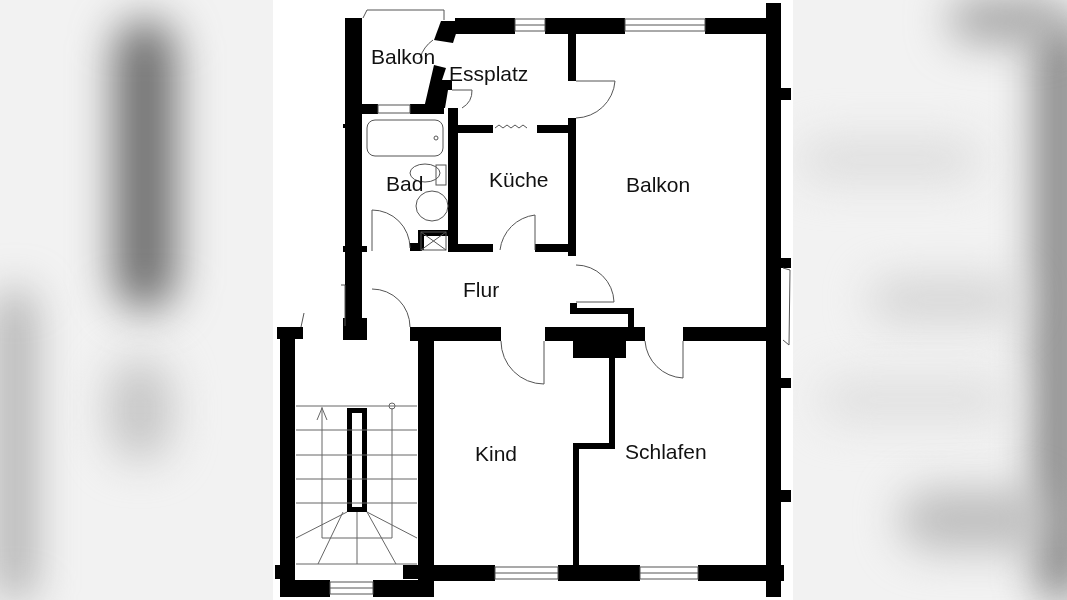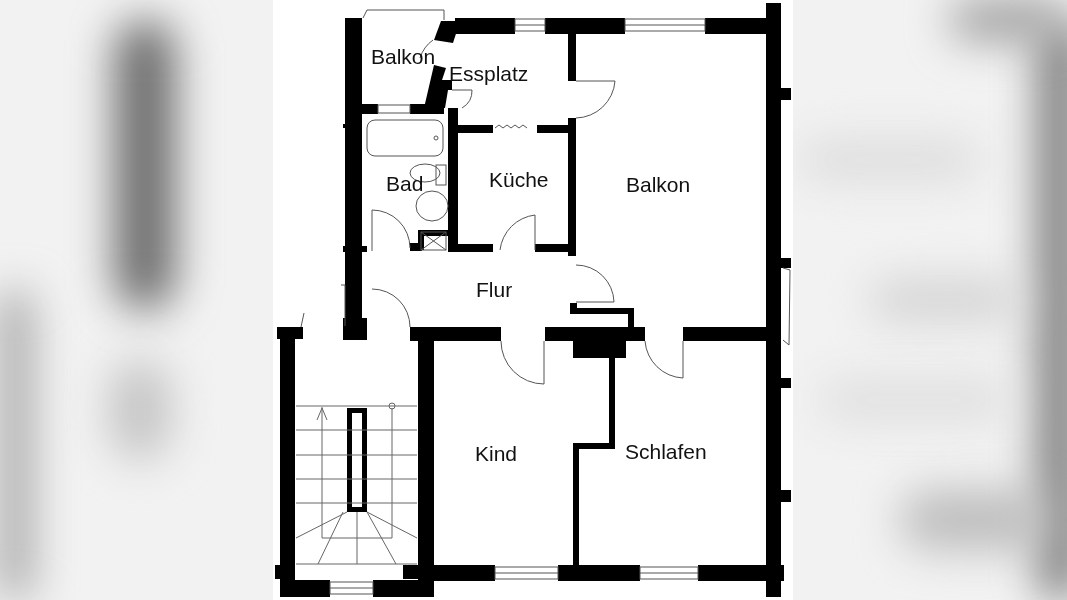--- a/index.html
+++ b/index.html
@@ -160,16 +160,16 @@
       <polyline points="317,420 322,408 327,420"></polyline>
       <circle cx="392" cy="406" r="3"></circle>
     </g>
   </svg>
 
   <span class="room-label" style="left:98px;top:46px;">Balkon</span>
   <span class="room-label" style="left:176px;top:63px;">Essplatz</span>
   <span class="room-label" style="left:113px;top:173px;text-align:right;">Bad</span>
   <span class="room-label" style="left:216px;top:169px;">Küche</span>
   <span class="room-label" style="left:353px;top:174px;">Balkon</span>
-  <span class="room-label" style="left:203px;top:279px;">Flur</span>
+  <span class="room-label" style="left:190px;top:279px;">Flur</span>
   <span class="room-label" style="left:202px;top:443px;">Kind</span>
   <span class="room-label" style="left:352px;top:441px;">Schlafen</span>
 </div>
 
 </body></html>

